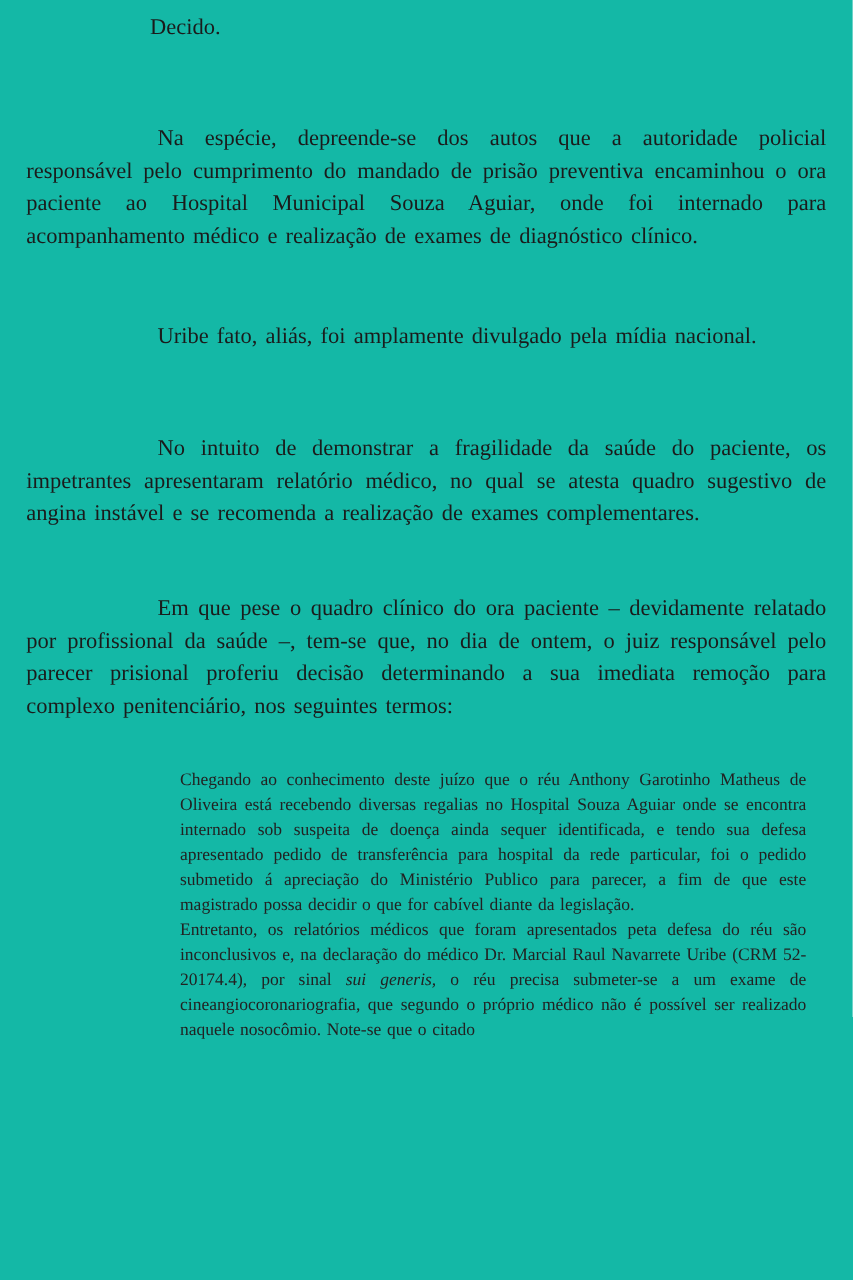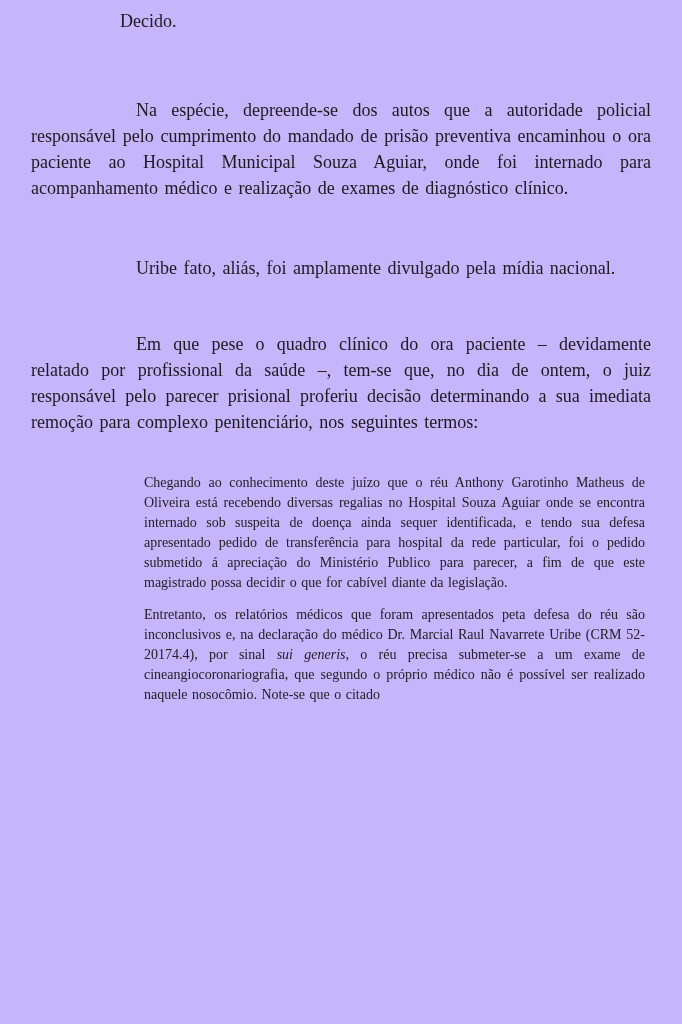--- a/index.html
+++ b/index.html
@@ -12,29 +12,29 @@
     height: 1024px;
     overflow: hidden;
     font-family: "Liberation Serif", serif;
     color: #1b1b1b;
   }
   .page {
     box-sizing: border-box;
     width: 682px;
     height: 1024px;
     padding: 8px 15px 0 15px;
-    background: #c4b5fd;
+    background: #14b8a6;
   }
   .heading {
     margin: 0 0 0 105px;
     font-size: 18px;
     line-height: 26px;
   }
   .body-par {
-    margin: 16px;
+    margin: 6px;
     text-align: justify;
     text-indent: 105px;
     font-size: 18px;
     line-height: 26px;
     word-spacing: 2px;
   }
   .par-1 { margin-top: 63px; }
   .par-2 { margin-top: 54px; }
   .par-3 { margin-top: 64px; }
   .par-4 { margin-top: 53px; }
@@ -45,37 +45,38 @@
   .quote-par {
     margin: 0;
     text-align: justify;
     font-family: Liberation Serif, serif;
     font-size: 14px;
     line-height: 20px;
     color: #222222;
     word-spacing: 1px;
   }
   .quote-par + .quote-par {
-    margin-top: 12px;
+    margin-top: 0;
   }
   .quote-par em {
     font-style: italic;
   }
 </style>
 </head>
 <body>
 
 <div class="page">
 
   <p class="heading">Decido.</p>
 
   <p class="body-par par-1">Na espécie, depreende-se dos autos que a autoridade policial responsável pelo cumprimento do mandado de prisão preventiva encaminhou o ora paciente ao Hospital Municipal Souza Aguiar, onde foi internado para acompanhamento médico e realização de exames de diagnóstico clínico.</p>
 
   <p class="body-par par-2">Uribe fato, aliás, foi amplamente divulgado pela mídia nacional.</p>
 
+  <p class="body-par par-3">No intuito de demonstrar a fragilidade da saúde do paciente, os impetrantes apresentaram relatório médico, no qual se atesta quadro sugestivo de angina instável e se recomenda a realização de exames complementares.</p>
 
 
   <p class="body-par par-5">Em que pese o quadro clínico do ora paciente – devidamente relatado por profissional da saúde –, tem-se que, no dia de ontem, o juiz responsável pelo parecer prisional proferiu decisão determinando a sua imediata remoção para complexo penitenciário, nos seguintes termos:</p>
 
   <div class="quote-block">
 
     <p class="quote-par">Chegando ao conhecimento deste juízo que o réu Anthony Garotinho Matheus de Oliveira está recebendo diversas regalias no Hospital Souza Aguiar onde se encontra internado sob suspeita de doença ainda sequer identificada, e tendo sua defesa apresentado pedido de transferência para hospital da rede particular, foi o pedido submetido á apreciação do Ministério Publico para parecer, a fim de que este magistrado possa decidir o que for cabível diante da legislação.</p>
 
     <p class="quote-par"><span>Entretanto, os relatórios médicos que foram apresentados peta defesa do réu são inconclusivos e, na declaração do médico Dr. Marcial Raul Navarrete Uribe (CRM 52-20174.4), por sinal </span><em>sui generis,</em><span> o réu precisa submeter-se a um exame de cineangiocoronariografia, que segundo o próprio médico não é possível ser realizado naquele nosocômio. Note-se que o citado</span></p>
 

